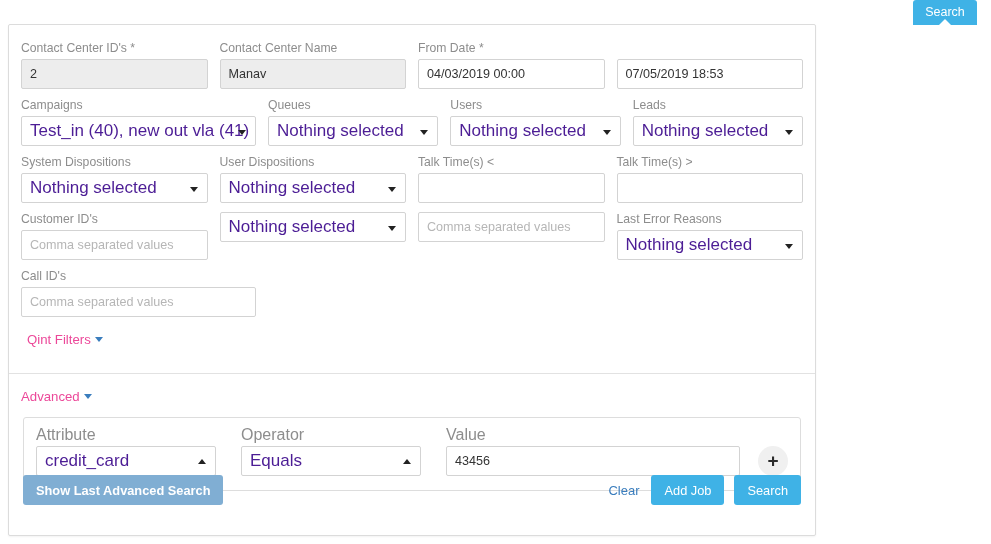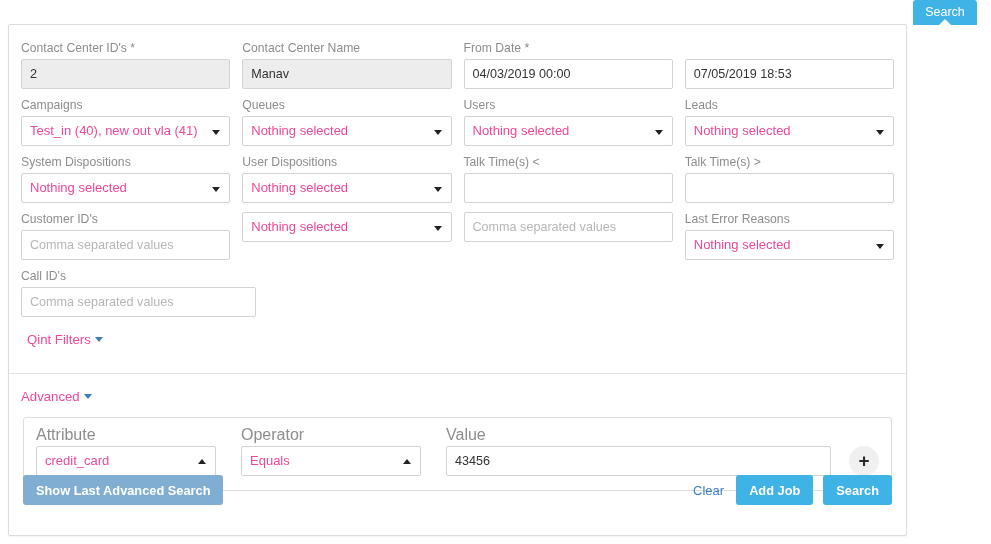--- a/index.html
+++ b/index.html
@@ -51,21 +51,21 @@
     border-right: 9px solid transparent;
     border-bottom: 9px solid #ffffff;
     z-index: 5;
   }
 
   
   .panel {
     position: absolute;
     left: 8px;
     top: 24px;
-    width: 899px;
+    width: 808px;
     height: 512px;
     background: #ffffff;
     border: 1px solid #dcdcdc;
     border-radius: 2px;
     box-shadow: 0 1px 2px rgba(0,0,0,0.05);
   }
 
   .fields-area {
     position: relative;
     padding: 16px 6px 6px 6px;
@@ -109,22 +109,22 @@
   .finput.readonlyish { background: #ededed; }
 
   
   .fselect {
     position: relative;
     width: 100%;
     height: 30px;
     border: 1px solid #d3d3d3;
     border-radius: 2px;
     background: #ffffff;
-    font-size: 13px;
-    color: #ec4899;
+    font-size: 17px;
+    color: #4c1d95;
     line-height: 28px;
     padding: 0 26px 0 8px;
     white-space: nowrap;
     overflow: hidden;
     cursor: pointer;
     user-select: none;
   }
   .fselect .caret {
     position: absolute;
     right: 9px;
@@ -225,21 +225,21 @@
   }
   .btn {
     font-family: "Liberation Sans", sans-serif;
     font-size: 12.8px;
     border: none;
     border-radius: 3px;
     color: #ffffff;
     padding: 0 13px;
     height: 30px;
     cursor: pointer;
-    font-weight: bold;
+    font-weight: normal;
     user-select: none;
   }
   .btn-muted { background: #80aed3; font-weight: bold; }
   .btn-primary { background: #3fb2e6; }
   .footer-right { display: flex; align-items: center; gap: 10px; }
   .clear-link {
     color: #3a7dbd;
     font-size: 13px;
     text-decoration: none;
     cursor: pointer;

